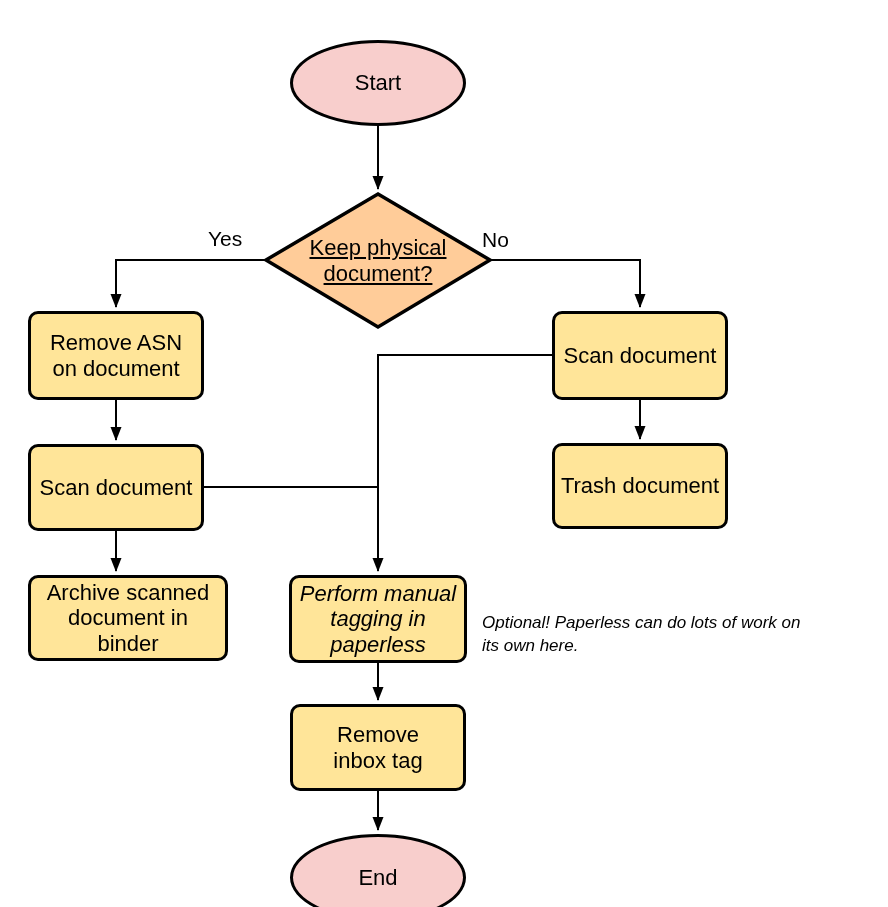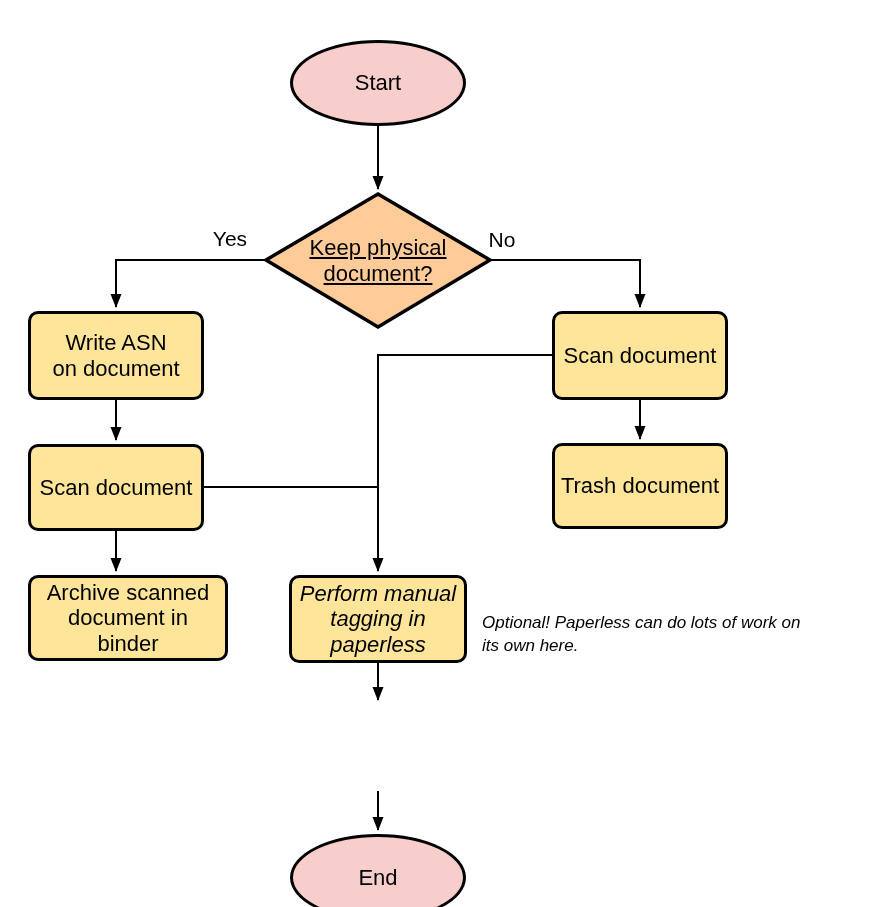--- a/index.html
+++ b/index.html
@@ -70,21 +70,20 @@
     font-size: 22px;
     line-height: 1.16;
   }
   .decision-label-wrap .node-label {
     white-space: pre-line;
   }
   .edge-label {
     position: absolute;
     font-size: 21px;
     line-height: 1;
-    text-align: center;
   }
   .annotation {
     position: absolute;
     font-size: 17px;
     font-style: italic;
     line-height: 1.38;
     white-space: pre-line;
   }
   .bottom-rule {
     position: absolute;
@@ -127,21 +126,21 @@
 
   <div class="decision-label-wrap" style="left:278px; top:182px; width:200px; height:113px;text-decoration:underline;">
     <span class="node-label">Keep physical
 document?</span>
   </div>
 
   <div class="edge-label" style="left:208px; top:206px; width:44px;">Yes</div>
   <div class="edge-label" style="left:482px; top:207px; width:40px;">No</div>
 
   <div class="node process" style="left:28px; top:289px; width:176px; height:89px;">
-    <span class="node-label">Write ASN
+    <span class="node-label">Remove ASN
 on document</span>
   </div>
 
   <div class="node process" style="left:28px; top:422px; width:176px; height:87px;">
     <span class="node-label">Scan document</span>
   </div>
 
   <div class="node process" style="left:28px; top:553px; width:200px; height:86px;">
     <span class="node-label">Archive scanned
 document in
@@ -158,20 +157,24 @@
 
   <div class="node process" style="left:289px; top:553px; width:178px; height:88px;font-style:italic;">
     <span class="node-label">Perform manual
 tagging in
 paperless</span>
   </div>
 
   <div class="annotation" style="left:482px; top:589px; width:404px;">Optional! Paperless can do lots of work on
 its own here.</div>
 
+  <div class="node process" style="left:290px; top:682px; width:176px; height:87px;">
+    <span class="node-label">Remove
+inbox tag</span>
+  </div>
 
   <div class="node terminator" style="left:290px; top:812px; width:176px; height:87px;justify-content:center;">
     <span class="node-label">End</span>
   </div>
 
   <div class="bottom-rule"></div>
 
 </div>
 
 </body></html>

